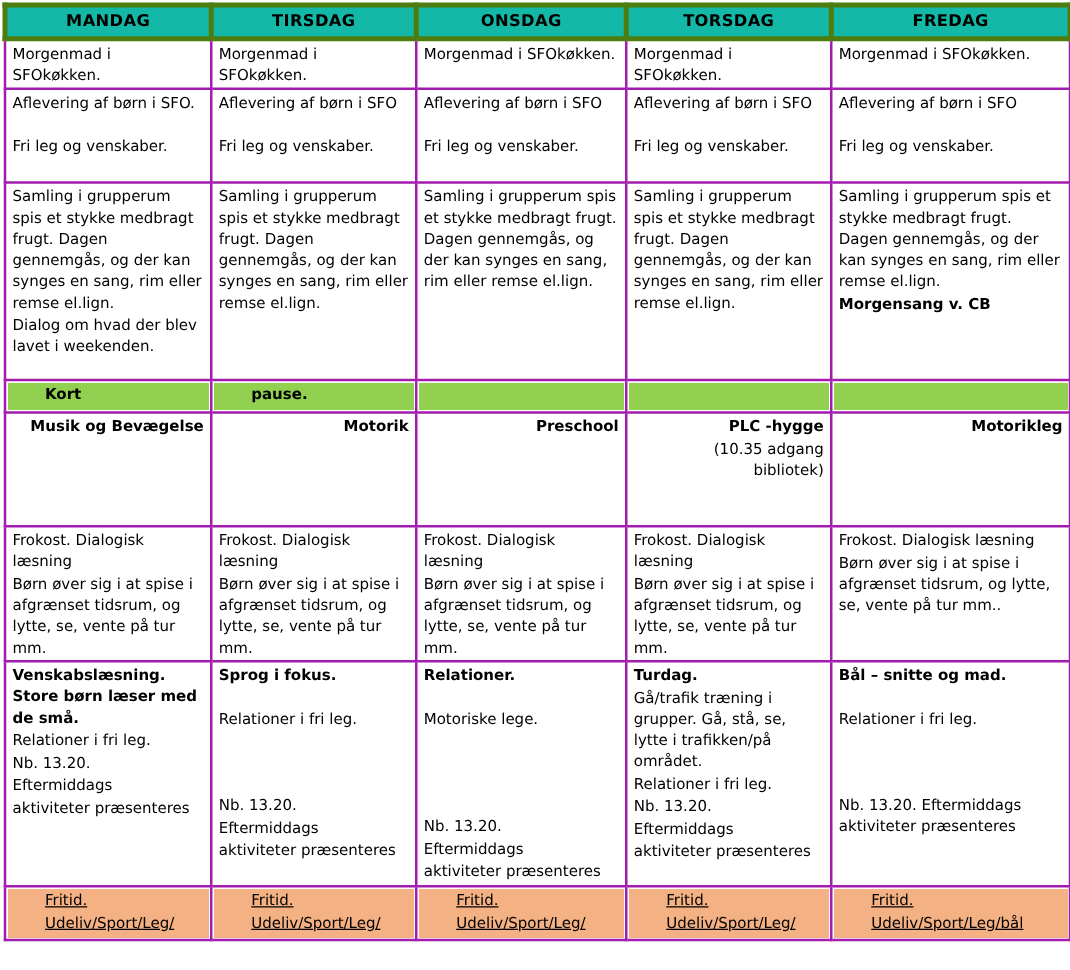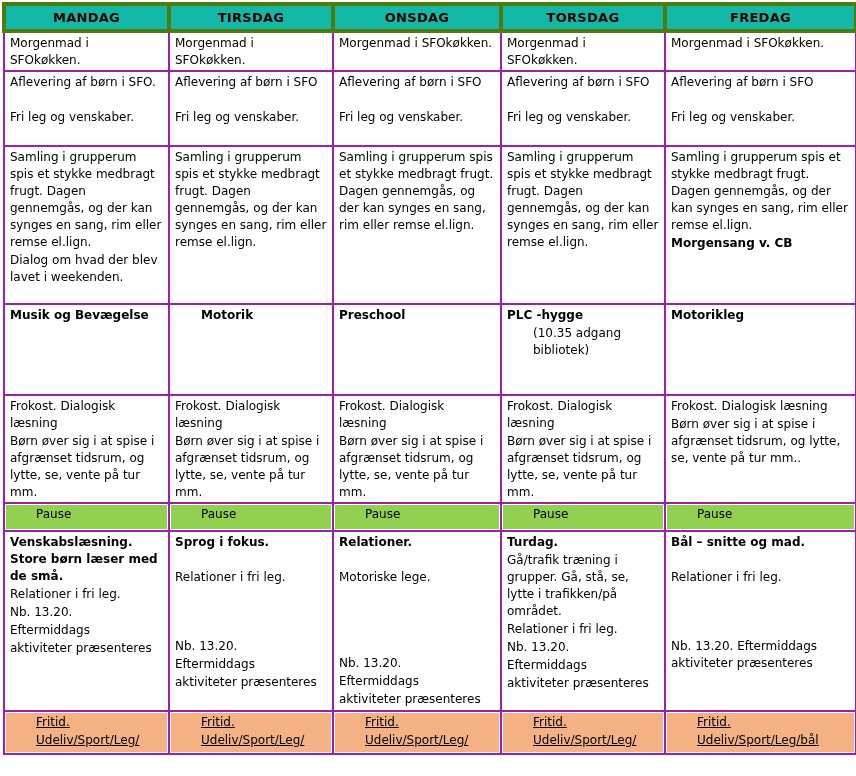--- a/index.html
+++ b/index.html
@@ -43,21 +43,21 @@
   .para { line-height: 17px; padding: 1px 4px 0 4px; white-space: normal; }
   .para.bold { font-weight: bold; }
   .para.ind { padding-left: 30px; }
   .gap { height: 17px; }
 
   
   tr[data-name="table-row-morgenmad"]   { height: 36px; }
   tr[data-name="table-row-aflevering"]  { height: 75px; }
   tr[data-name="table-row-samling"]     { height: 158px; margin-left: 43px; }
   tr[data-name="table-row-kort-pause"]  { height: 26px; }
-  tr[data-name="table-row-formiddag"]   { height: 91px; }
+  tr[data-name="table-row-formiddag"]   { height: 91px; text-align: right; }
   tr[data-name="table-row-frokost"]     { height: 104px; margin-left: 16px; }
   tr[data-name="table-row-pause"]       { height: 28px; }
   tr[data-name="table-row-eftermiddag"] { height: 180px; }
   tr[data-name="table-row-fritid"]      { height: 43px; }
 </style>
 </head>
 <body>
 
 <div data-name="document-page">
   <table class="schedule" data-name="weekly-schedule-table">
@@ -134,20 +134,31 @@
             <div class="para" data-name="schedule-text">Samling i grupperum spis et stykke medbragt frugt. Dagen gennemgås, og der kan synges en sang, rim eller remse el.lign.</div>
           </td>
           <td data-name="cell-samling-torsdag">
             <div class="para" data-name="schedule-text">Samling i grupperum spis et stykke medbragt frugt. Dagen gennemgås, og der kan synges en sang, rim eller remse el.lign.</div>
           </td>
           <td data-name="cell-samling-fredag">
             <div class="para" data-name="schedule-text">Samling i grupperum spis et stykke medbragt frugt. Dagen gennemgås, og der kan synges en sang, rim eller remse el.lign.</div>
             <div class="para bold" data-name="activity-title">Morgensang v. CB</div>
           </td>
         </tr>
+        <tr class="row-green" data-name="table-row-kort-pause">
+          <td data-name="cell-kort-pause-mandag">
+            <div class="para bold ind" data-name="activity-title">Kort</div>
+          </td>
+          <td data-name="cell-kort-pause-tirsdag">
+            <div class="para bold ind" data-name="activity-title">pause.</div>
+          </td>
+          <td data-name="cell-kort-pause-onsdag"></td>
+          <td data-name="cell-kort-pause-torsdag"></td>
+          <td data-name="cell-kort-pause-fredag"></td>
+        </tr>
         <tr class="row-white" data-name="table-row-formiddag">
           <td data-name="cell-formiddag-mandag">
             <div class="para bold" data-name="activity-title">Musik og Bevægelse</div>
           </td>
           <td data-name="cell-formiddag-tirsdag">
             <div class="para bold ind" data-name="activity-title">Motorik</div>
           </td>
           <td data-name="cell-formiddag-onsdag">
             <div class="para bold" data-name="activity-title">Preschool</div>
           </td>
@@ -174,37 +185,20 @@
           </td>
           <td data-name="cell-frokost-torsdag">
             <div class="para" data-name="schedule-text">Frokost. Dialogisk læsning</div>
             <div class="para" data-name="schedule-text">Børn øver sig i at spise i afgrænset tidsrum, og lytte, se, vente på tur mm.</div>
           </td>
           <td data-name="cell-frokost-fredag">
             <div class="para" data-name="schedule-text">Frokost. Dialogisk læsning</div>
             <div class="para" data-name="schedule-text">Børn øver sig i at spise i afgrænset tidsrum, og lytte, se, vente på tur mm..</div>
           </td>
         </tr>
-        <tr class="row-green" data-name="table-row-pause">
-          <td data-name="cell-pause-mandag">
-            <div class="para ind" data-name="schedule-text">Pause</div>
-          </td>
-          <td data-name="cell-pause-tirsdag">
-            <div class="para ind" data-name="schedule-text">Pause</div>
-          </td>
-          <td data-name="cell-pause-onsdag">
-            <div class="para ind" data-name="schedule-text">Pause</div>
-          </td>
-          <td data-name="cell-pause-torsdag">
-            <div class="para ind" data-name="schedule-text">Pause</div>
-          </td>
-          <td data-name="cell-pause-fredag">
-            <div class="para ind" data-name="schedule-text">Pause</div>
-          </td>
-        </tr>
         <tr class="row-white" data-name="table-row-eftermiddag">
           <td data-name="cell-eftermiddag-mandag">
             <div class="para bold" data-name="activity-title">Venskabslæsning. Store børn læser med de små.</div>
             <div class="para" data-name="schedule-text">Relationer i fri leg.</div>
             <div class="para" data-name="schedule-text">Nb. 13.20.</div>
             <div class="para" data-name="schedule-text">Eftermiddags</div>
             <div class="para" data-name="schedule-text">aktiviteter præsenteres</div>
           </td>
           <td data-name="cell-eftermiddag-tirsdag">
             <div class="para bold" data-name="activity-title">Sprog i fokus.</div>

